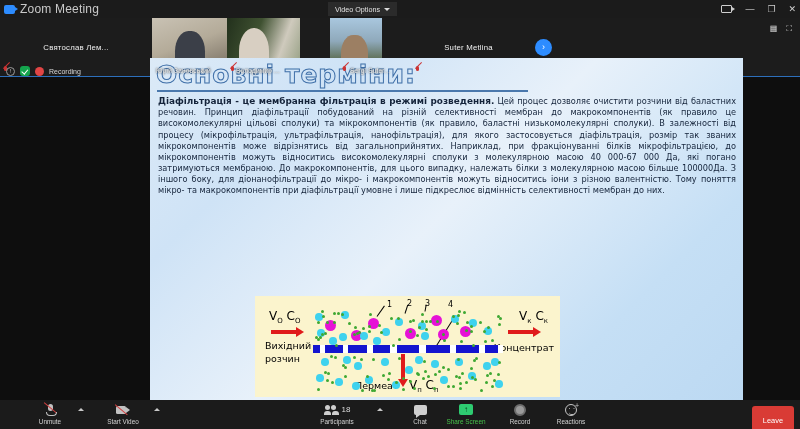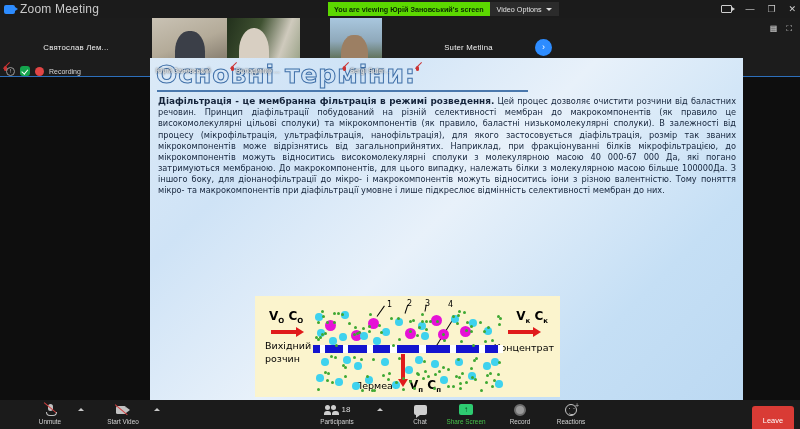--- a/index.html
+++ b/index.html
@@ -120,21 +120,21 @@
   }
   .body-text b { font-weight:bold; font-size:8.9px; }
 
   
   .diagram {
     position:absolute; left:105px; top:238px; width:305px; height:101px;
     background:#fbf4cd;
   }
   .dg-lbl { position:absolute; font-family:"DejaVu Sans", sans-serif; color:#000; white-space:nowrap; }
   .dg-num { font-size:8px; }
-  .dg-vc { font-size:12px; font-weight:700; }
+  .dg-vc { font-size:12px; font-weight:400; }
   .dg-vc sub { font-size:7px; }
   .dg-word { font-size:9.5px; }
   .arrow-r {
     position:absolute; height:4px; background:#e01b1b;
   }
   .arrow-r::after{
     content:""; position:absolute; right:-7px; top:-3px;
     border-top:5px solid transparent; border-bottom:5px solid transparent;
     border-left:8px solid #e01b1b;
   }
@@ -185,21 +185,20 @@
 <body>
 
 <div id="app">
 
   <div class="titlebar">
     <div class="tb-icon"></div>
     <span class="tb-title">Zoom Meeting</span>
   </div>
 
   <div class="sharebar">
-    <div class="green">You are viewing Юрій Зановський's screen</div>
     <div class="vopt">
       <span>Video Options</span>
       <span class="caret-d"></span>
     </div>
   </div>
 
   <div class="wincontrols">
     <span class="cam-ico"></span>
     <span class="wc">—</span>
     <span class="wc">❐</span>

